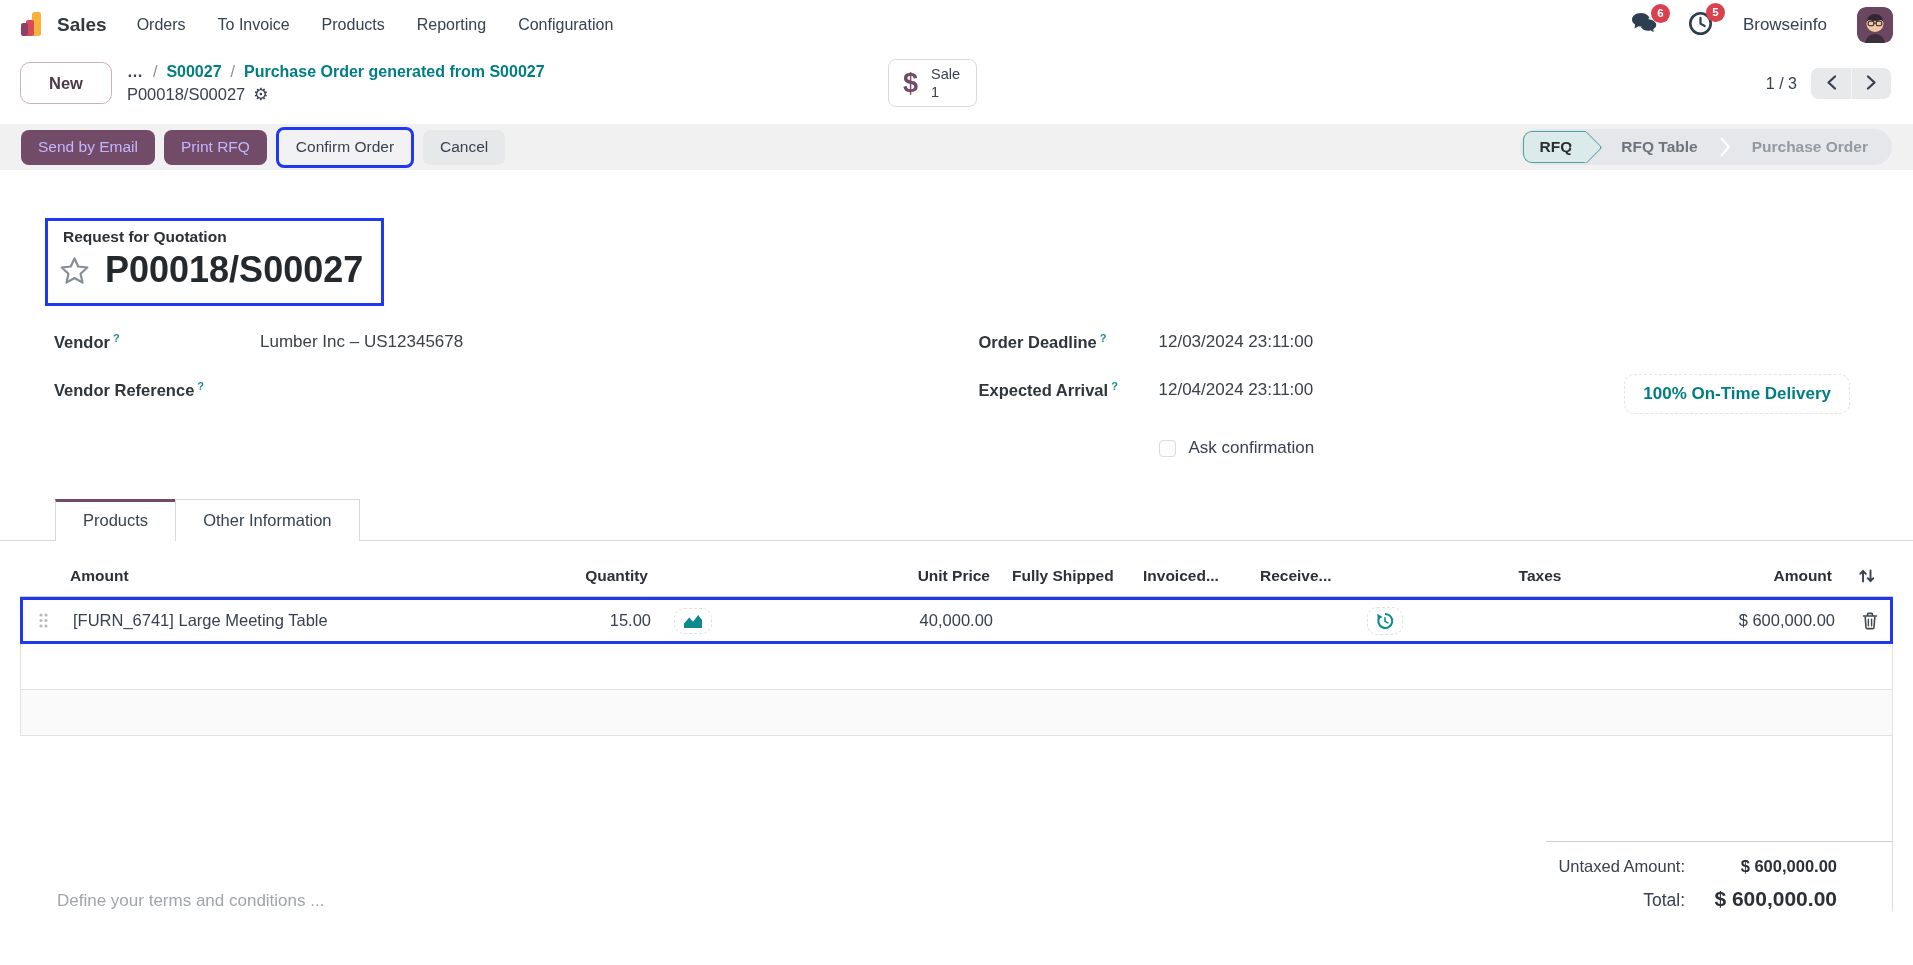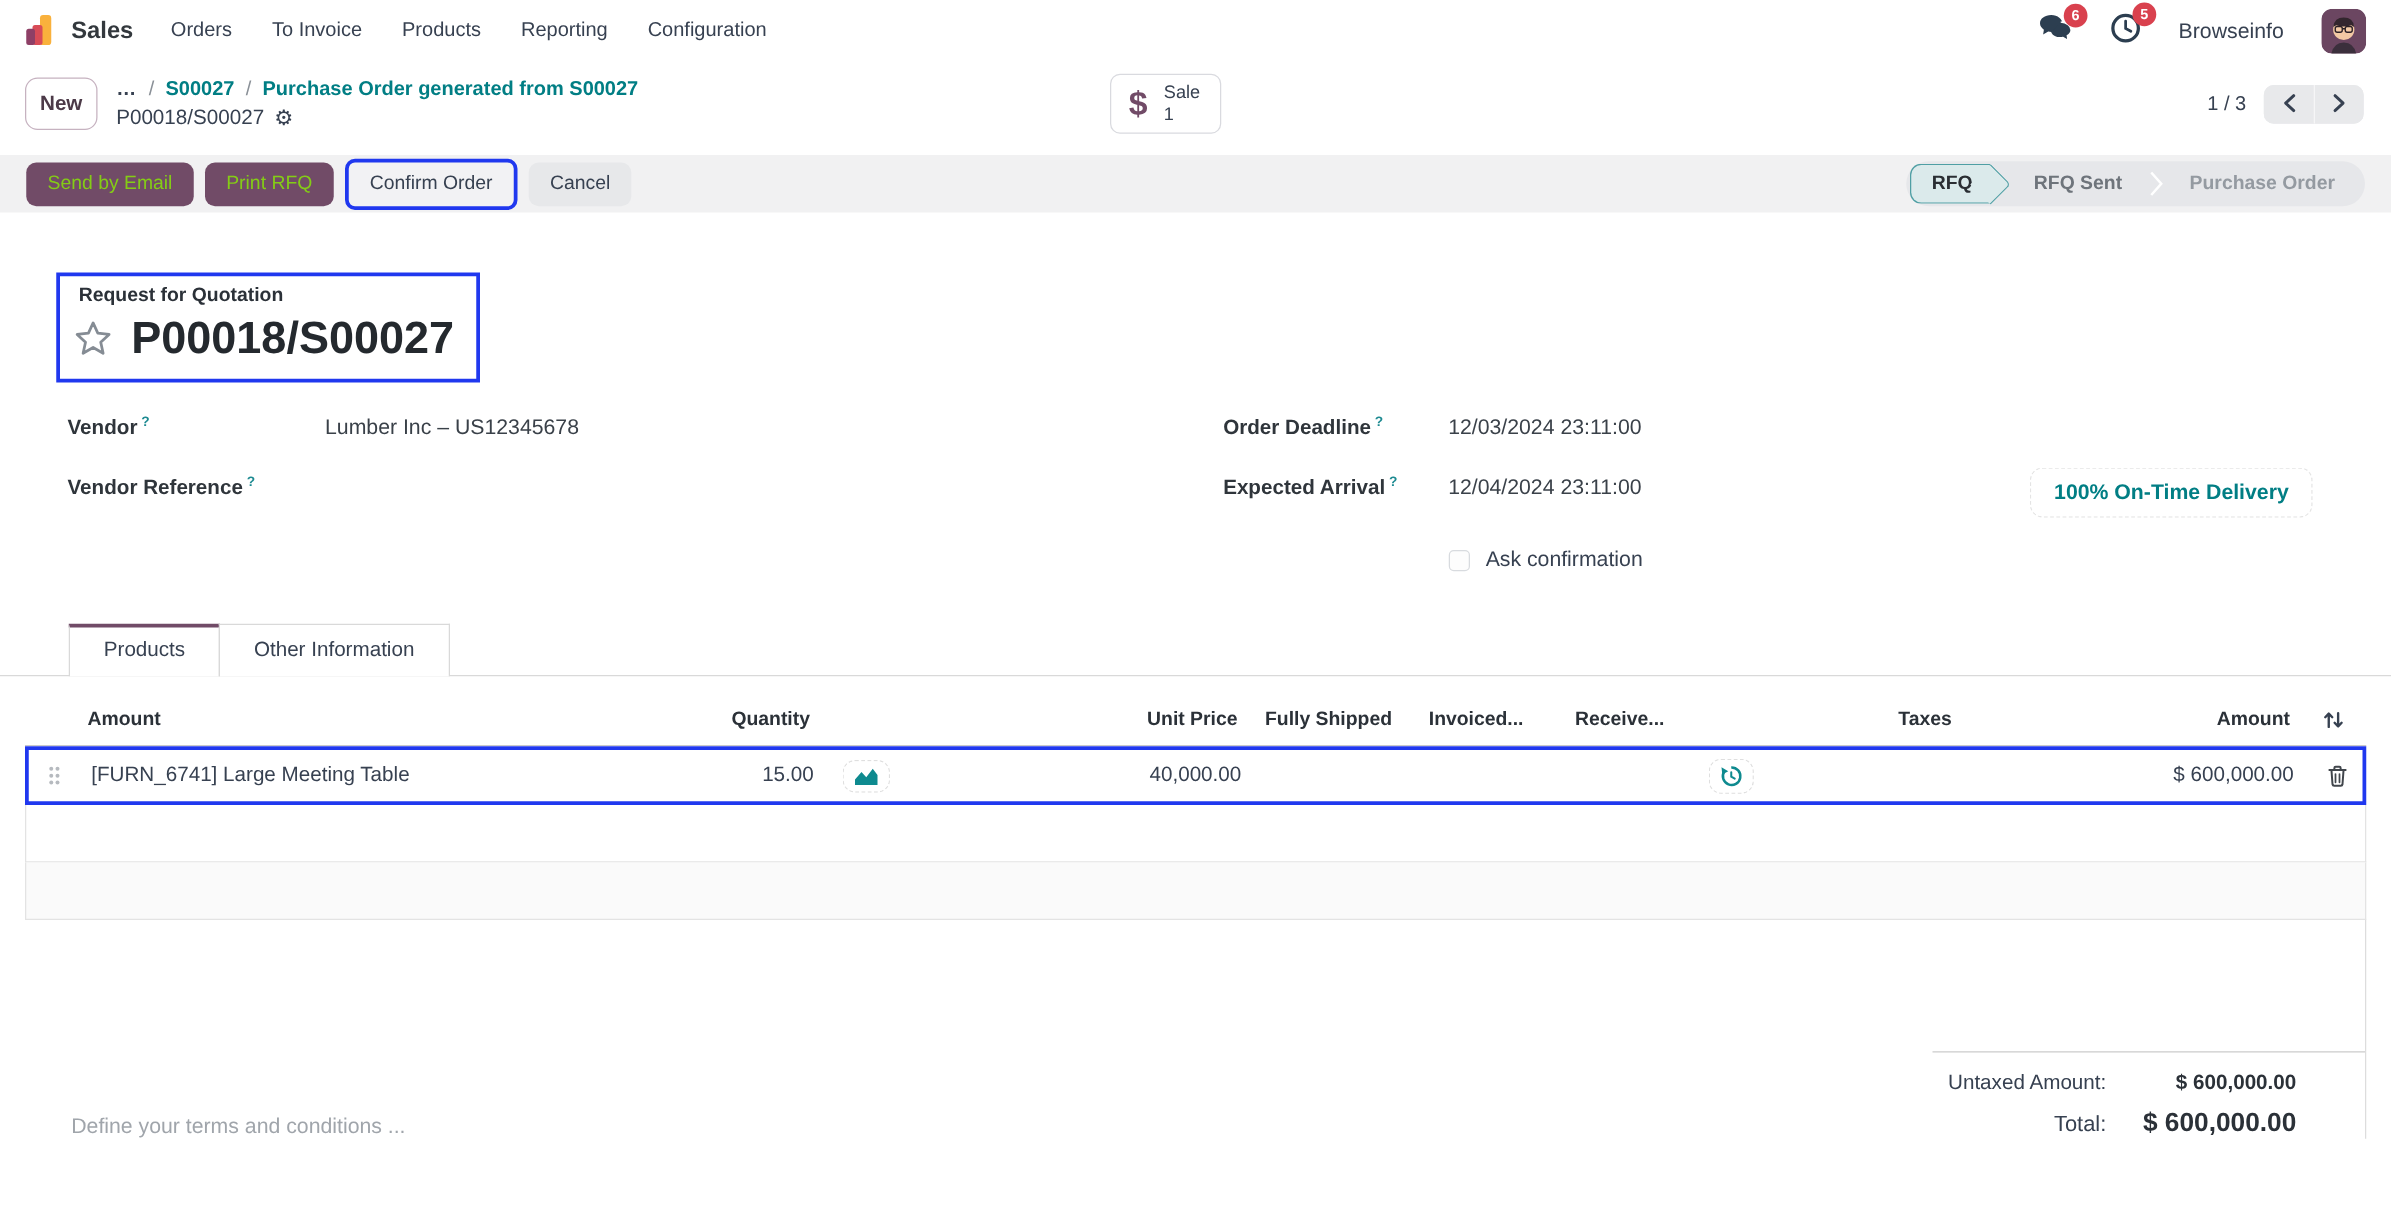--- a/index.html
+++ b/index.html
@@ -26,21 +26,21 @@
   .topbar-right{display:flex;align-items:center;gap:30px;}
   .icon-badge{position:relative;cursor:pointer;}
   .badge{position:absolute;top:-8px;right:-12px;background:var(--badge);color:#fff;border-radius:50%;
     min-width:19px;height:19px;padding:0 4px;font-size:11.5px;font-weight:700;
     display:flex;align-items:center;justify-content:center;}
   .user-name{font-size:17px;color:var(--text);cursor:pointer;}
   .avatar{width:36px;height:36px;border-radius:9px;overflow:hidden;cursor:pointer;}
   
   .control{position:relative;display:flex;align-items:flex-start;justify-content:space-between;padding:12px 22px 12px 20px;height:74px;background:#fff;}
   .control-left{display:flex;align-items:center;gap:15px;}
-  .new-btn{background:#fff;border:1px solid #c6b2c0;border-radius:10px;height:42px;padding:0 11px;
+  .new-btn{background:#fff;border:1px solid #c6b2c0;border-radius:10px;height:42px;padding:0 28px;
     font-size:16.5px;font-weight:700;color:#4c3a48;cursor:pointer;font-family:inherit;}
   .crumb-line1{display:flex;align-items:center;gap:9px;font-size:16px;}
   .crumb-ellipsis{font-weight:700;color:var(--text);letter-spacing:1px;cursor:pointer;}
   .crumb-sep{color:#8a9097;}
   .crumb-link{color:var(--link);font-weight:600;cursor:pointer;text-decoration:none;}
   .crumb-link.strong{font-weight:700;}
   .crumb-line2{display:flex;align-items:center;gap:8px;margin-top:4px;font-size:16.5px;color:var(--text);}
   .gear{font-size:17px;color:var(--text);cursor:pointer;line-height:1;}
   .smart-btn{position:absolute;left:888px;top:9px;display:flex;align-items:center;gap:13px;
     border:1px solid #d9dadf;border-radius:8px;background:#fff;height:48px;padding:0 16px 0 14px;cursor:pointer;font-family:inherit;}
@@ -51,21 +51,21 @@
   .pager{display:flex;align-items:center;gap:14px;margin-top:6px;}
   .pager-value{font-size:16px;color:var(--text);}
   .pager-btns{display:flex;background:#e8e9eb;border-radius:8px;overflow:hidden;}
   .pager-btn{width:40px;height:31px;display:flex;align-items:center;justify-content:center;background:#e8e9eb;border:none;cursor:pointer;}
   .pager-btn + .pager-btn{border-left:1px solid #f6f6f7;}
   
   .statusbar{height:46px;background:#f1f1f2;display:flex;align-items:center;justify-content:space-between;padding:0 21px;}
   .action-btns{display:flex;align-items:center;gap:9px;}
   .btn{height:35px;border:none;border-radius:8px;padding:0 17px;font-size:15.5px;display:flex;align-items:center;
     cursor:pointer;font-family:inherit;}
-  .btn-primary{background:var(--accent);color:#84cc16;font-weight:500;text-align:right;}
+  .btn-primary{background:var(--accent);color:#c4b5fd;font-weight:500;text-align:right;}
   .btn-light{background:#e7e8ea;color:var(--text);text-align:right;}
   .btn-annot{border:3px solid var(--highlight);height:41px;background:#f2f2f4;}
   .stepper{background:#e6e7ea;border-radius:18px;height:36px;display:flex;align-items:center;padding:0 3px;}
   .step{font-size:15.5px;padding:0 21px;display:flex;align-items:center;height:100%;cursor:pointer;}
   .step-active{position:relative;background:#dbeaeb;border:1px solid #4F9FA4;border-right:none;
     border-radius:9px 0 0 9px;height:32px;margin-right:14px;padding:0 14px 0 16px;
     font-weight:700;color:#2a2e33;font-size:15.5px;}
   .step-active::after{content:"";position:absolute;right:-11.5px;top:4px;width:22px;height:22px;background:#dbeaeb;
     border-top:1px solid #4F9FA4;border-right:1px solid #4F9FA4;transform:rotate(45deg);border-radius:0 4px 0 0;}
   .step-mid{color:#6e747b;font-weight:600;}
@@ -235,21 +235,21 @@
 
 <div class="statusbar">
   <div class="action-btns">
     <button class="btn btn-primary">Send by Email</button>
     <button class="btn btn-primary">Print RFQ</button>
     <button class="btn btn-light btn-annot">Confirm Order</button>
     <button class="btn btn-light">Cancel</button>
   </div>
   <div class="stepper">
     <div class="step step-active">RFQ</div>
-    <div class="step step-mid">RFQ Sent</div>
+    <div class="step step-mid">RFQ Table</div>
     <span class="step-sep">
       <svg width="12" height="22" viewBox="0 0 12 22">
           <polyline points="2,2 10,11 2,20" fill="none" stroke="#ffffff" stroke-width="2"></polyline>
         </svg>
     </span>
     <div class="step step-last">Purchase Order</div>
   </div>
 </div>
 
 <div class="sheet">

